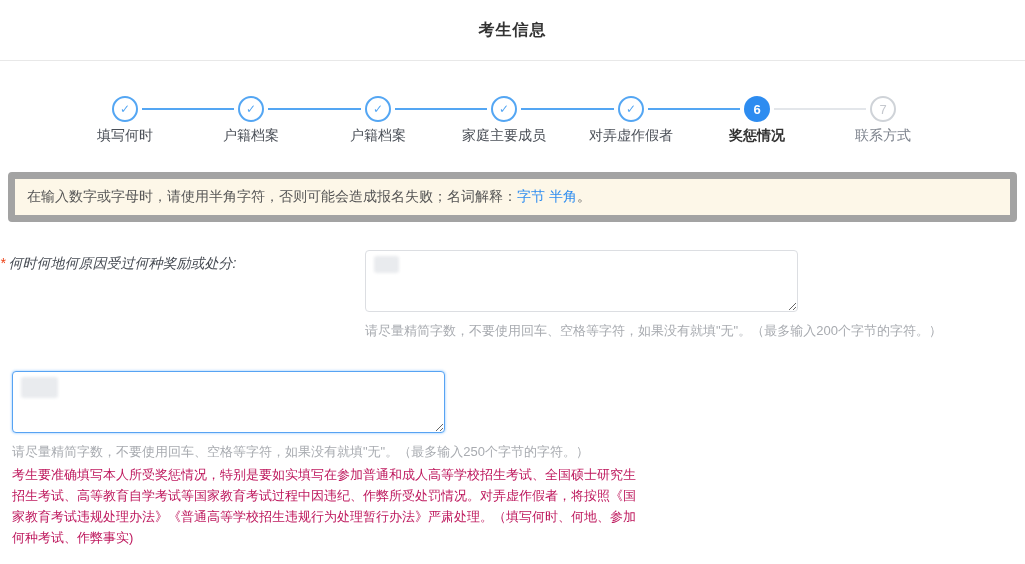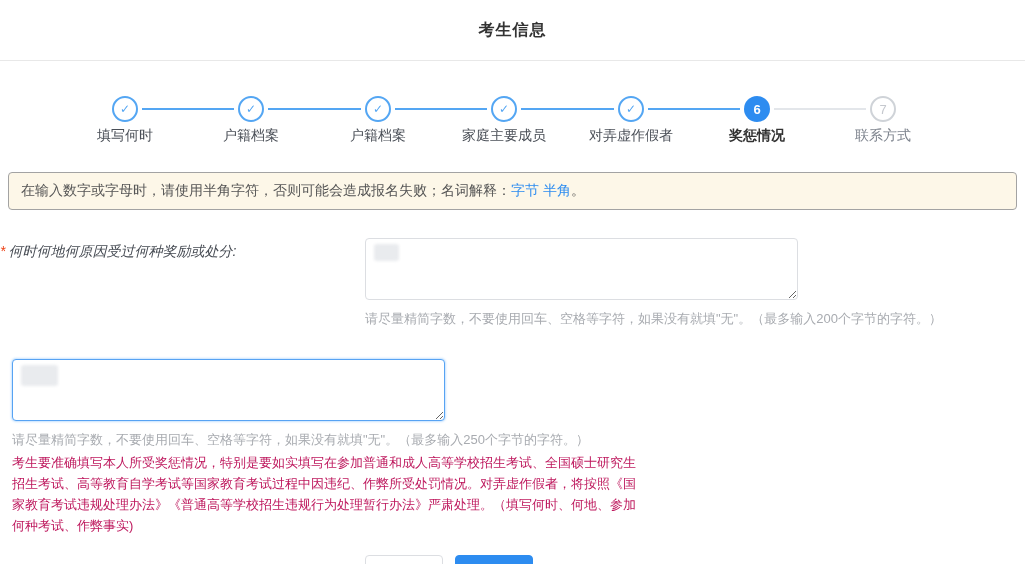--- a/index.html
+++ b/index.html
@@ -22,21 +22,21 @@
   .step--upcoming .circle { border:2px solid #cfd3d8; color:#c5c8ce; }
   .step-label { margin-top:5px; font-size:14px; color:#4a4f57; white-space:nowrap; }
   .step--current .step-label { font-weight:bold; color:#333; }
   .step--upcoming .step-label { color:#7c828c;text-align:center; }
   .conn { position:absolute; top:12px; height:2px; background:#54a6f3; }
   .conn1{left:142px;width:92px} .conn2{left:268px;width:93px} .conn3{left:395px;width:92px}
   .conn4{left:521px;width:93px} .conn5{left:648px;width:92px}
   .conn6{left:774px;width:92px;background:#e3e6ea}
 
   
-  .notice { margin:24px 8px 0; border:1px solid #a3a3a3; background:#fdf7e8; border-radius:4px;
+  .notice { margin:24px 8px 0; border:7px solid #a3a3a3; background:#fdf7e8; border-radius:4px;
     padding:9px 12px; font-size:14px; color:#555; }
   .notice a { color:#2d8cf0; text-decoration:none; cursor:pointer; }
 
   
   .form { margin-top:28px; }
   .form-row { display:flex; align-items:flex-start; }
   .form-row.row1 { margin-bottom:31px; }
   .form-label { width:353px; text-align:left; padding-top:5px; font-size:14px; color:#454a52;font-style:italic; }
   .required { color:#ed4014; margin-right:3px; }
   .field-col { margin-left:12px; width:640px; }

